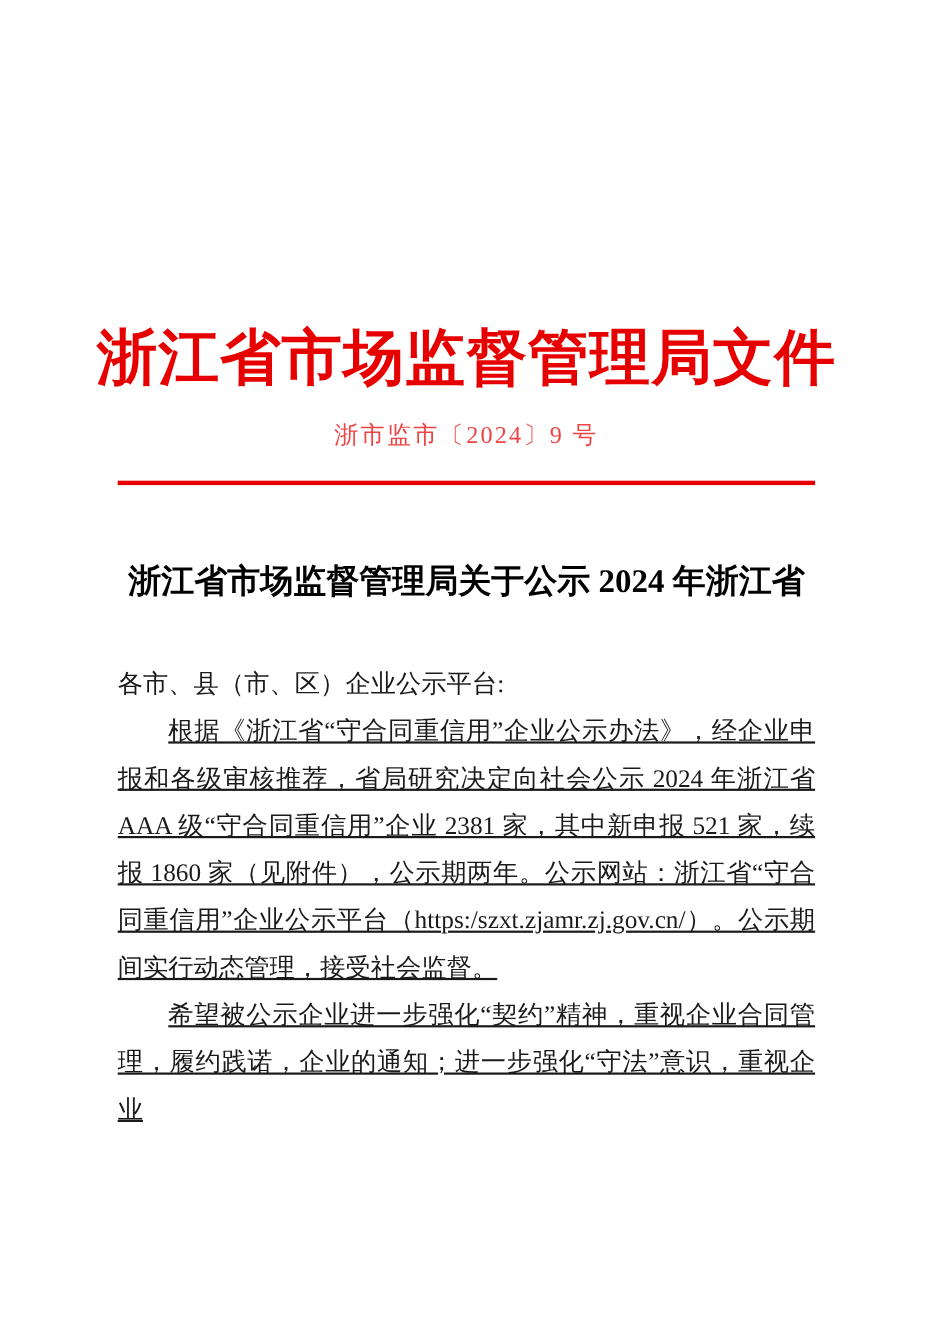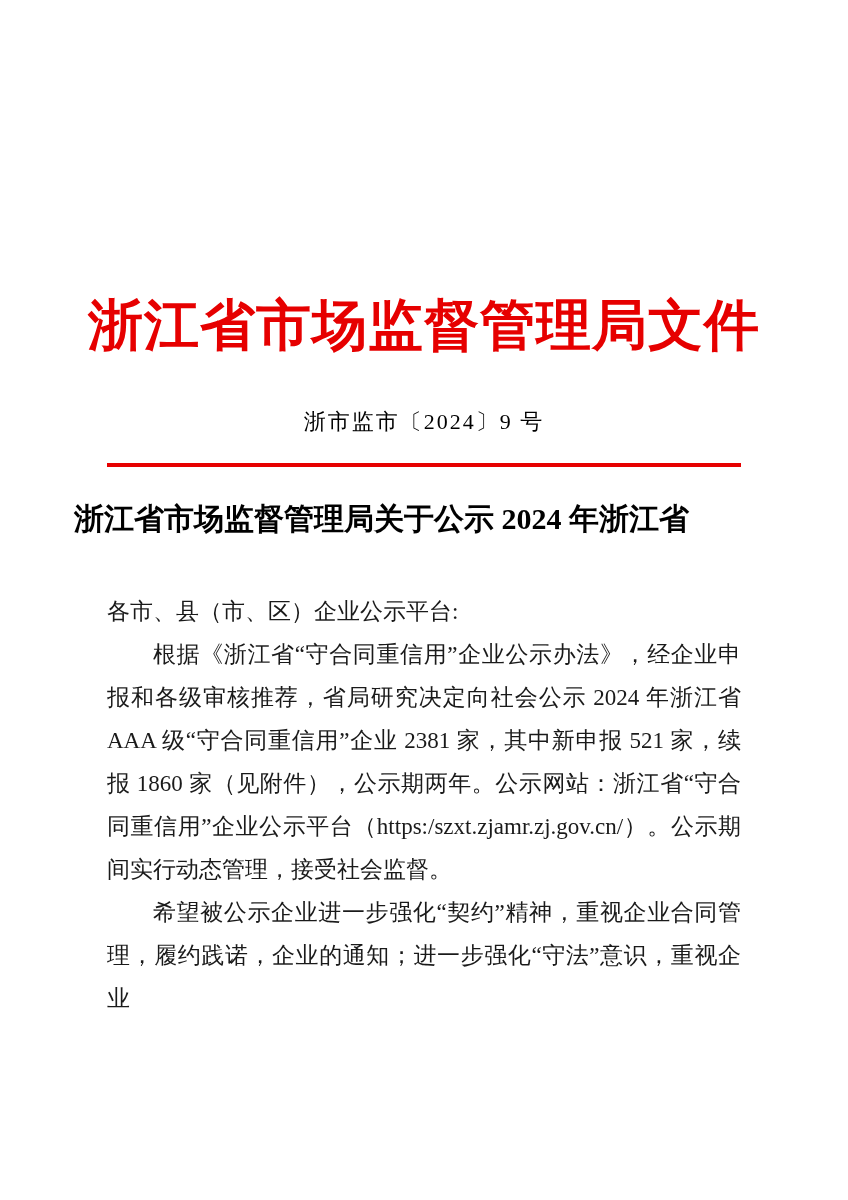--- a/index.html
+++ b/index.html
@@ -24,33 +24,34 @@
     font-size: 55px;
     font-weight: 900;
     line-height: 1.3;
     letter-spacing: 1px;
     white-space: nowrap;
   }
   .doc-number {
     text-align: center;
     font-size: 22px;
     line-height: 1.3;
-    margin-top: 46px;
-    color: #000000;
+    margin-top: 20px;
+    color: #ef4444;
     letter-spacing: 2px;
   }
   .red-rule {
     width: 634px;
     height: 4px;
     background: #e60000;
     margin: 27px auto 0 auto;
   }
   .doc-title {
     width: 700px;
-    margin: 27px auto 0 auto;
+    margin: 63px auto 0 auto;
+    text-align: center;
     font-size: 30px;
     font-weight: bold;
     line-height: 50px;
     color: #000000;
   }
   .title-line {
     display: block;
     white-space: nowrap;
   }
   .doc-body {
@@ -63,20 +64,21 @@
   }
   .doc-body p {
     margin: 0;
     padding: 0;
   }
   .salutation {
     text-indent: 0;
   }
   .para {
     text-indent: 2em;
+    text-decoration: underline;
   }
 </style>
 </head>
 <body>
 
 <div class="page">
 
   <div class="letterhead">浙江省市场监督管理局文件</div>
 
   <div class="doc-number">浙市监市〔2024〕9 号</div>

